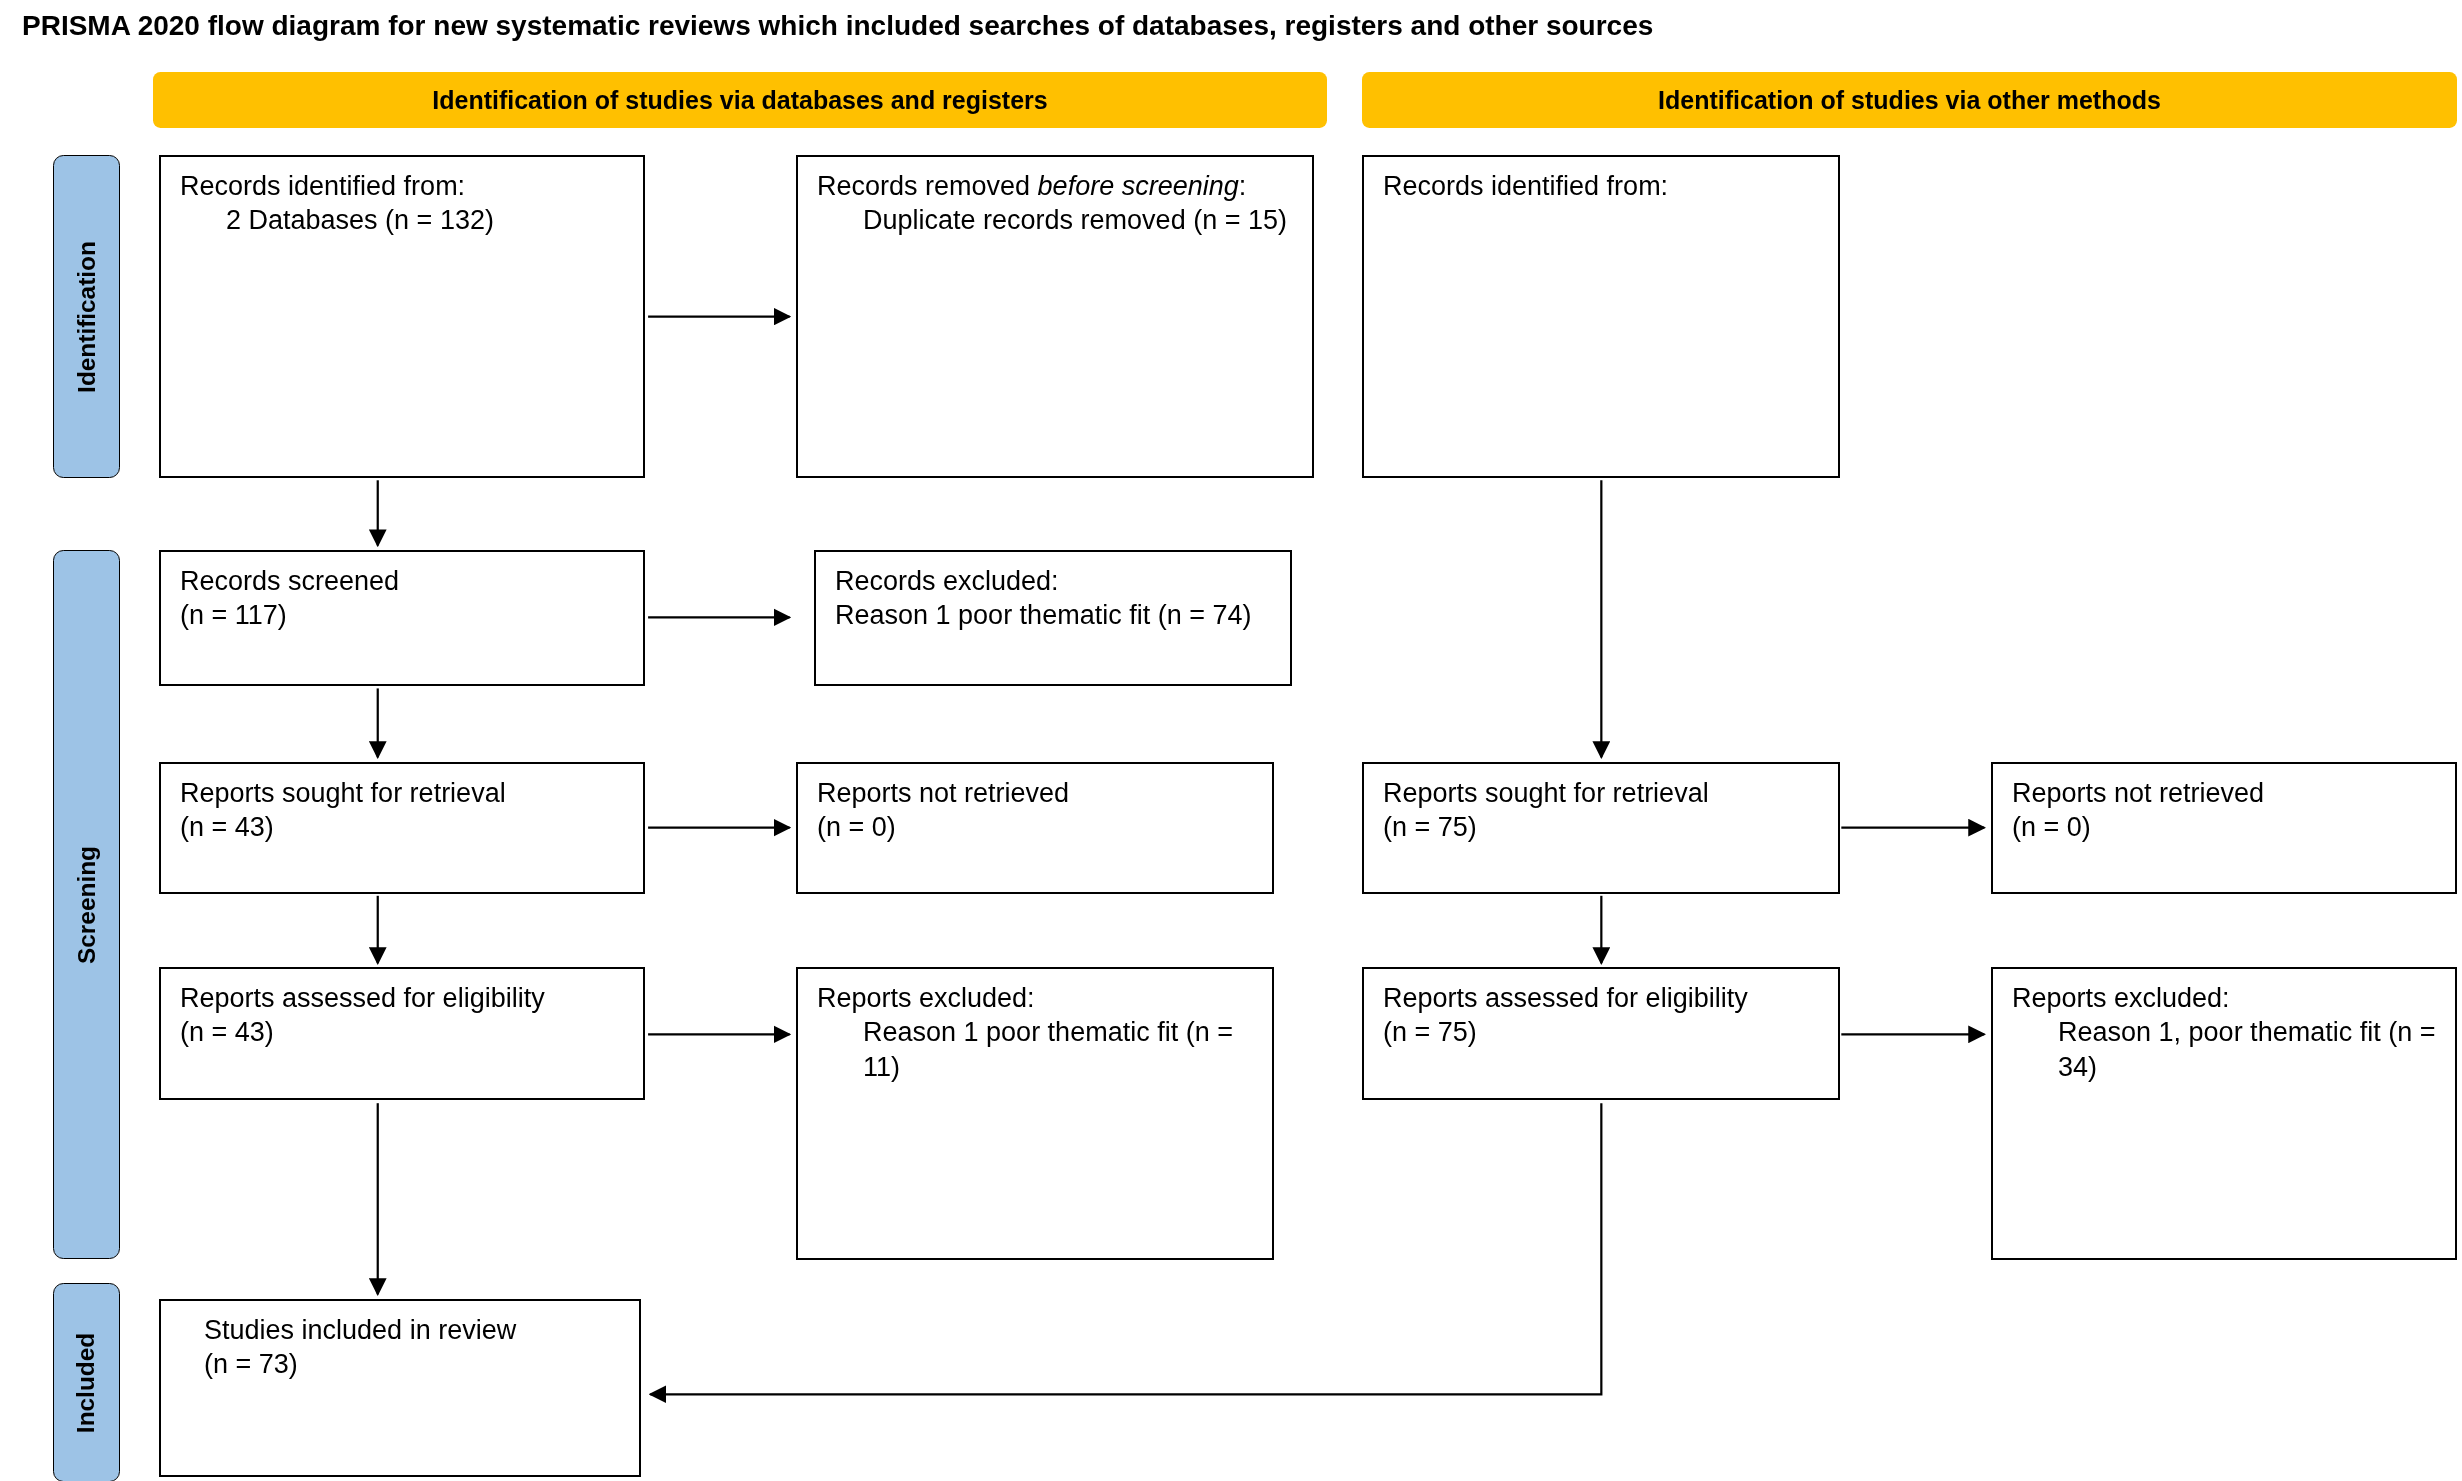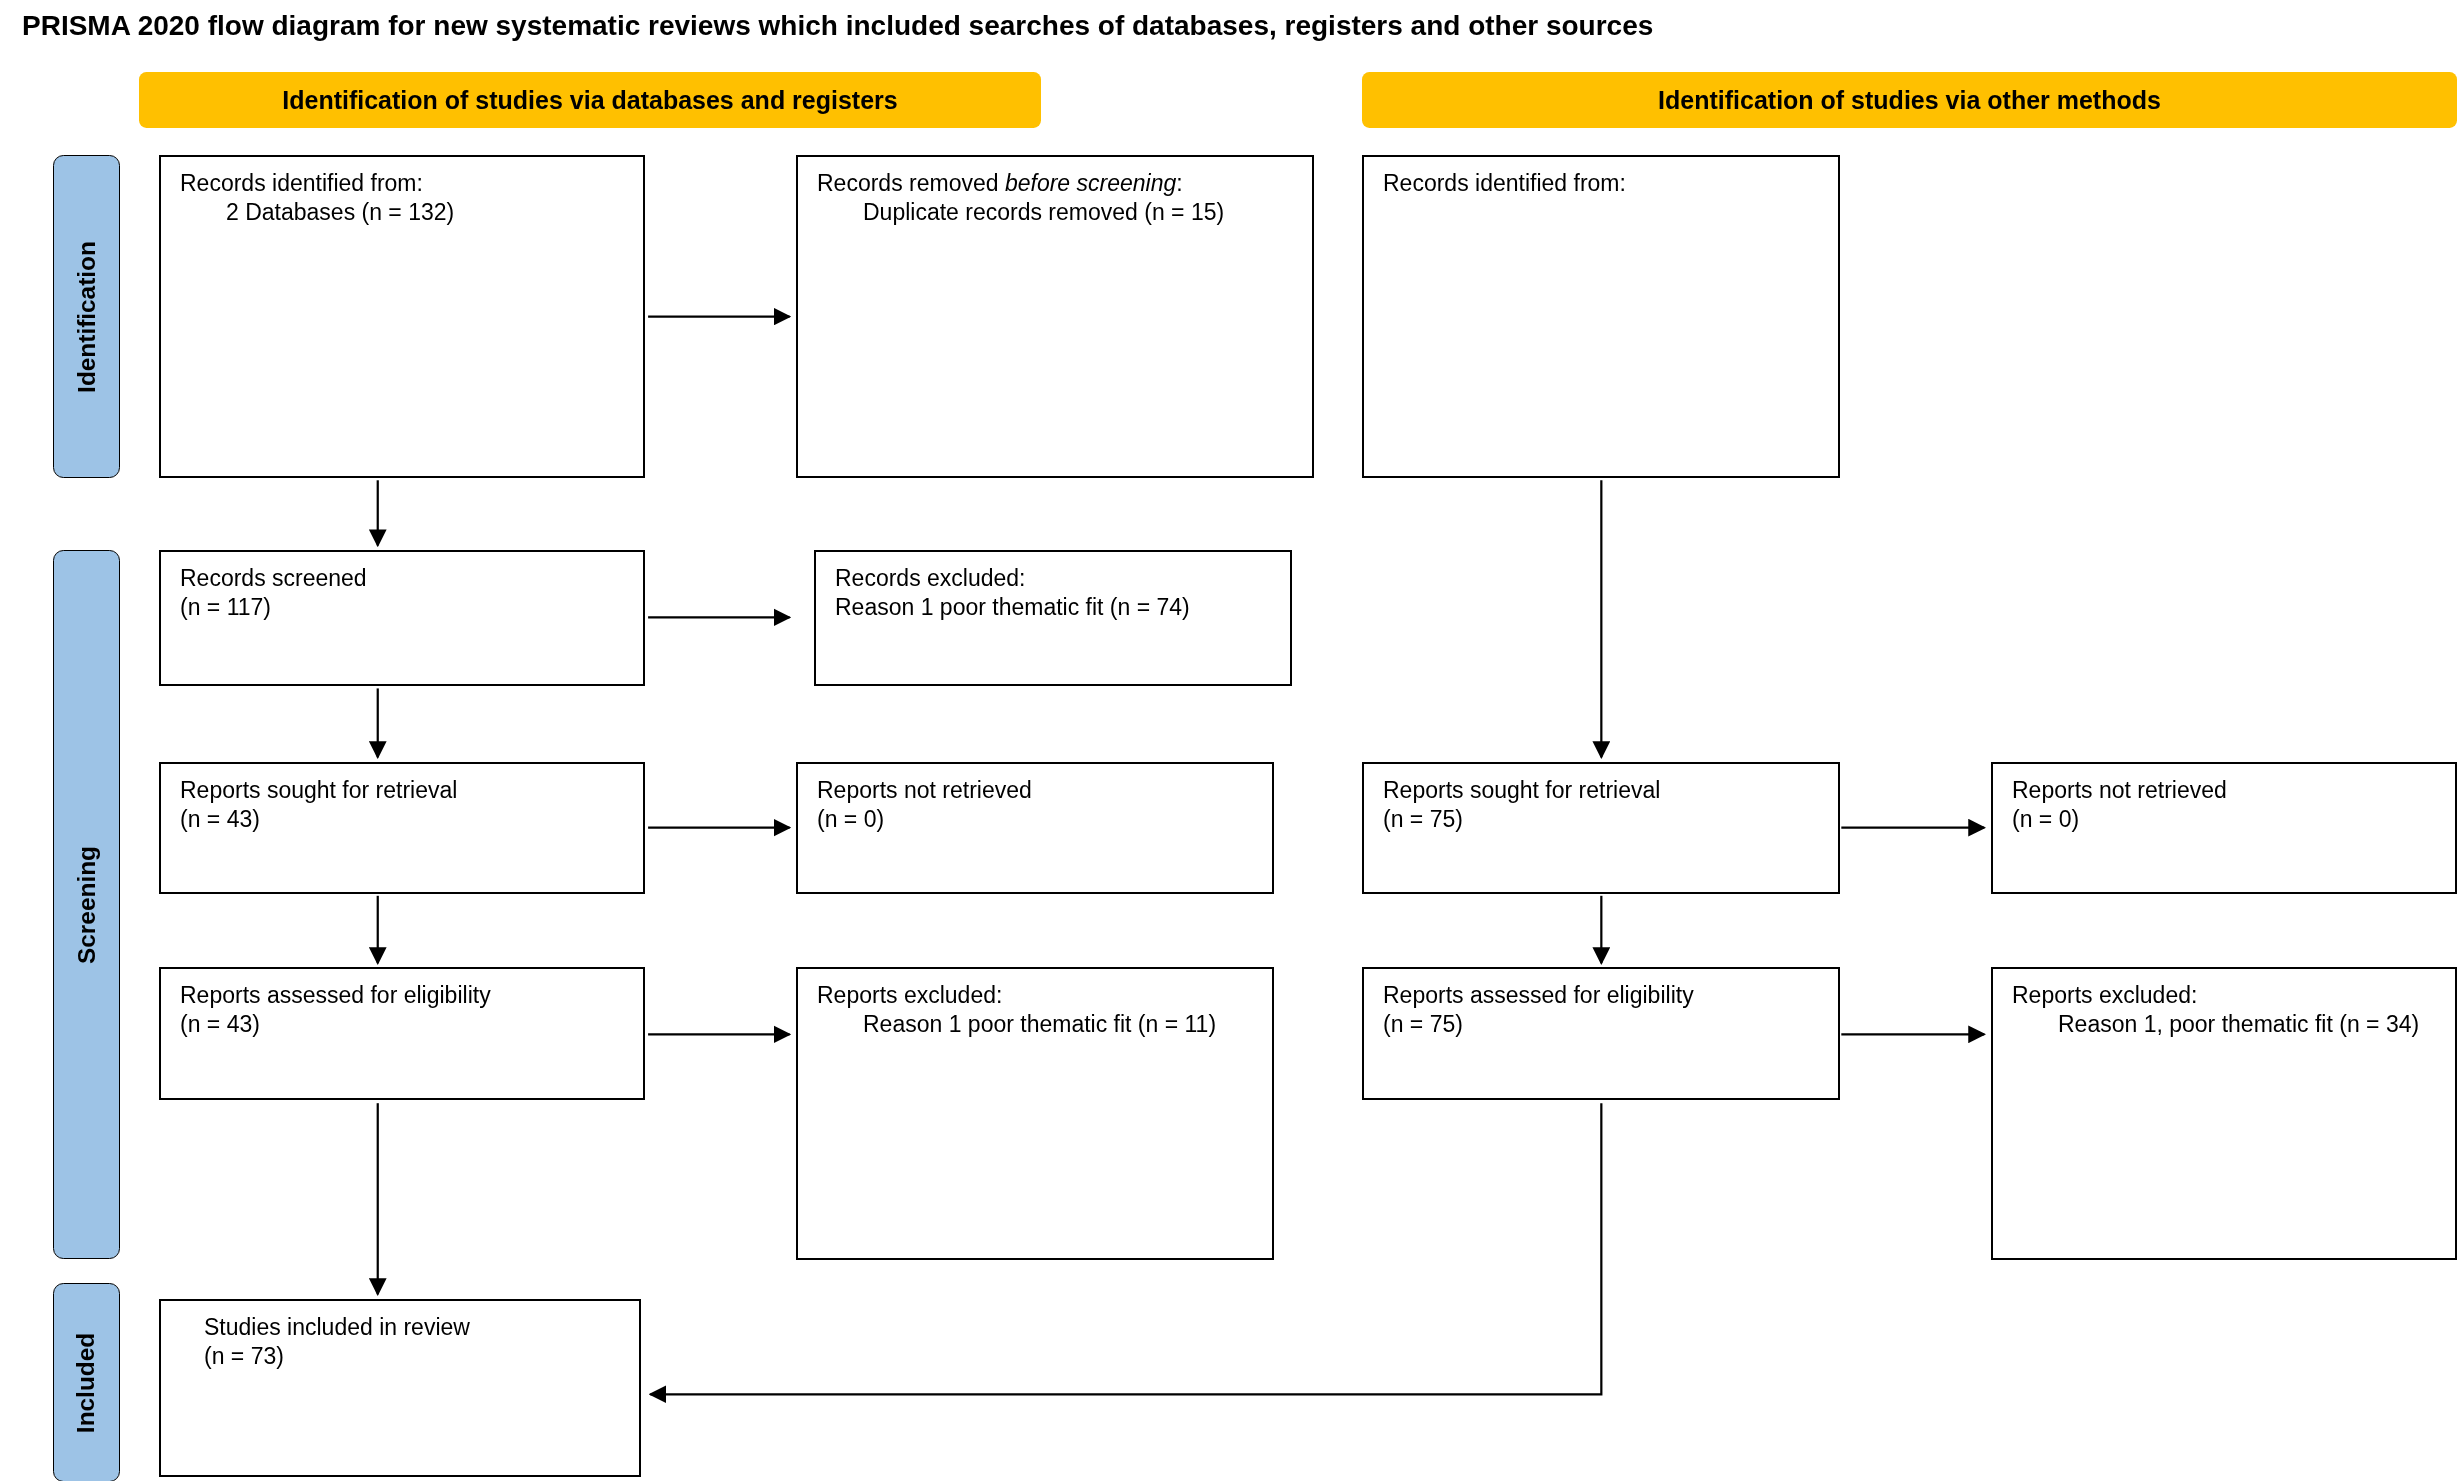--- a/index.html
+++ b/index.html
@@ -21,35 +21,35 @@
     position:absolute;width:67px;background:var(--stage-fill,#9DC3E6);
     border:1.5px solid #000;border-radius:10.4px;box-sizing:border-box;
     display:flex;align-items:center;justify-content:center;
   }
   .stage span{
     display:inline-block;transform:rotate(-90deg);white-space:nowrap;
     font-size:24.4px;font-weight:bold;
   }
   .box{
     position:absolute;background:#fff;border:2.2px solid var(--box-border,#000);
-    box-sizing:border-box;padding:12px 19px;font-size:23px;line-height:1.27;
+    box-sizing:border-box;padding:12px 19px;font-size:27px;line-height:1.27;
   }
   .bl{min-height:9px;}
   .indent{padding-left:46px;}
   .it{font-style:italic;}
   svg.arrows{position:absolute;left:0;top:0;pointer-events:none;}
   svg.arrows path{stroke:var(--arrow,#000);stroke-width:3;fill:none;}
   #ah path{fill:var(--arrow,#000);stroke:none;}
 </style>
 </head>
 <body>
 
 <div class="title">PRISMA 2020 flow diagram for new systematic reviews which included searches of databases, registers and other sources</div>
 
-<div class="banner" style="left:139px;top:72px;width:902px;">Identification of studies via databases and registers</div>
+<div class="banner" style="left:153px;top:72px;width:1174px;">Identification of studies via databases and registers</div>
 <div class="banner" style="left:1362px;top:72px;width:1095px;">Identification of studies via other methods</div>
 
 <div class="stage" style="left:53px;top:155px;height:323px;">
   <span>Identification</span>
 </div>
 <div class="stage" style="left:53px;top:550px;height:709px;">
   <span>Screening</span>
 </div>
 <div class="stage" style="left:53px;top:1283px;height:199px;">
   <span>Included</span>

